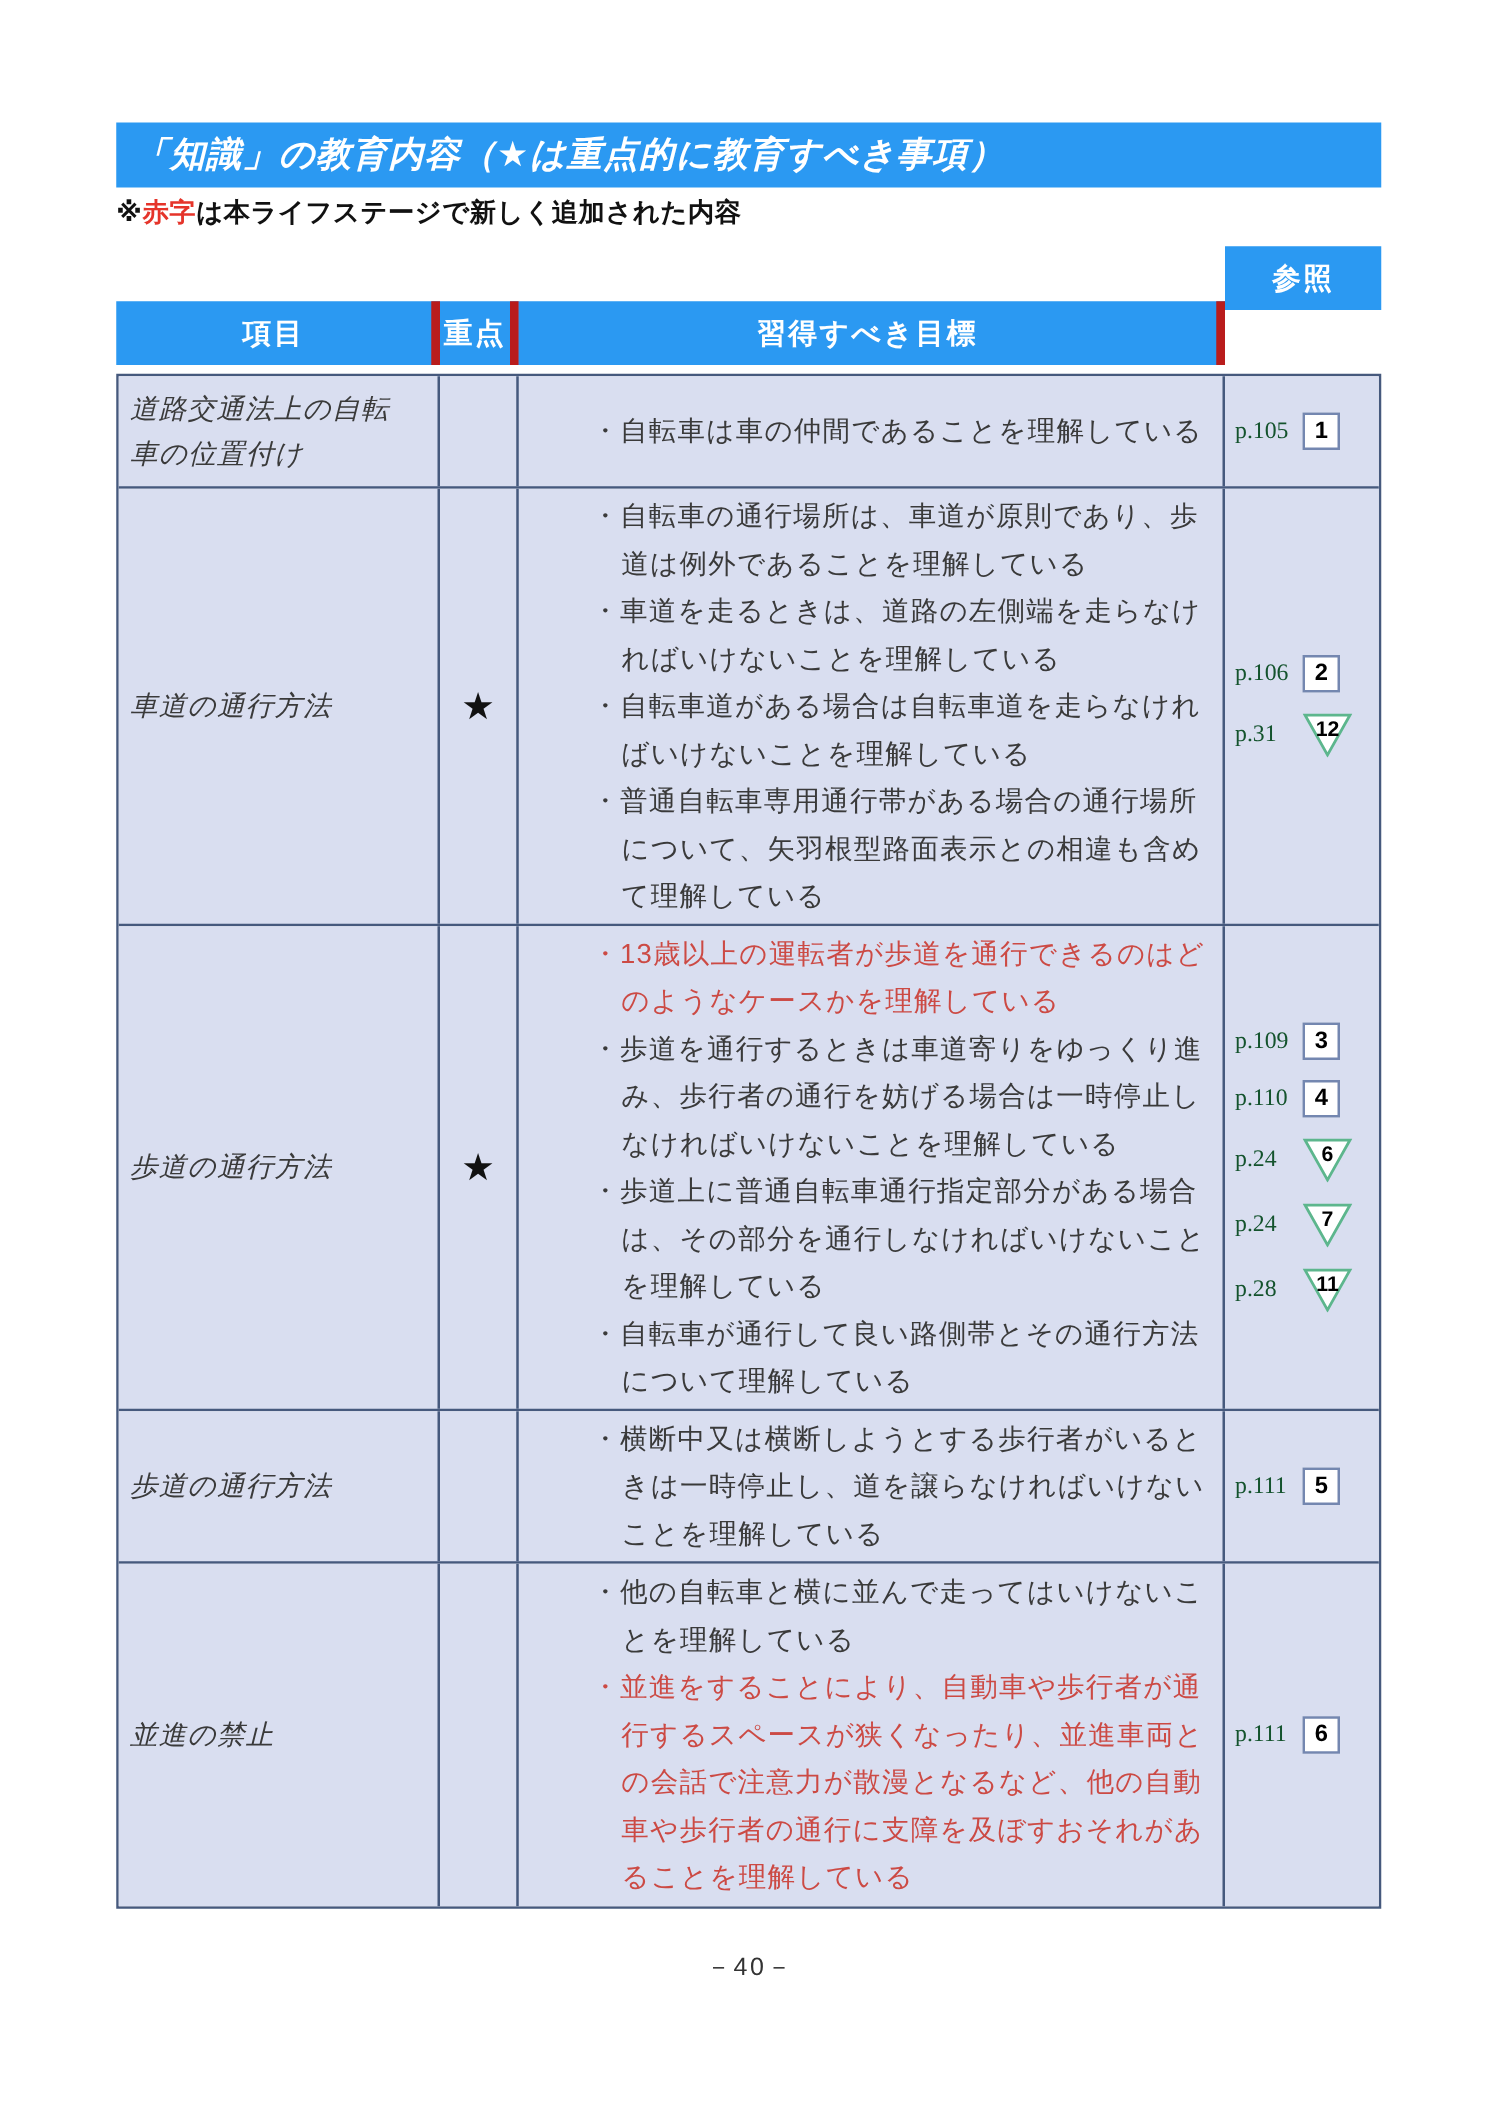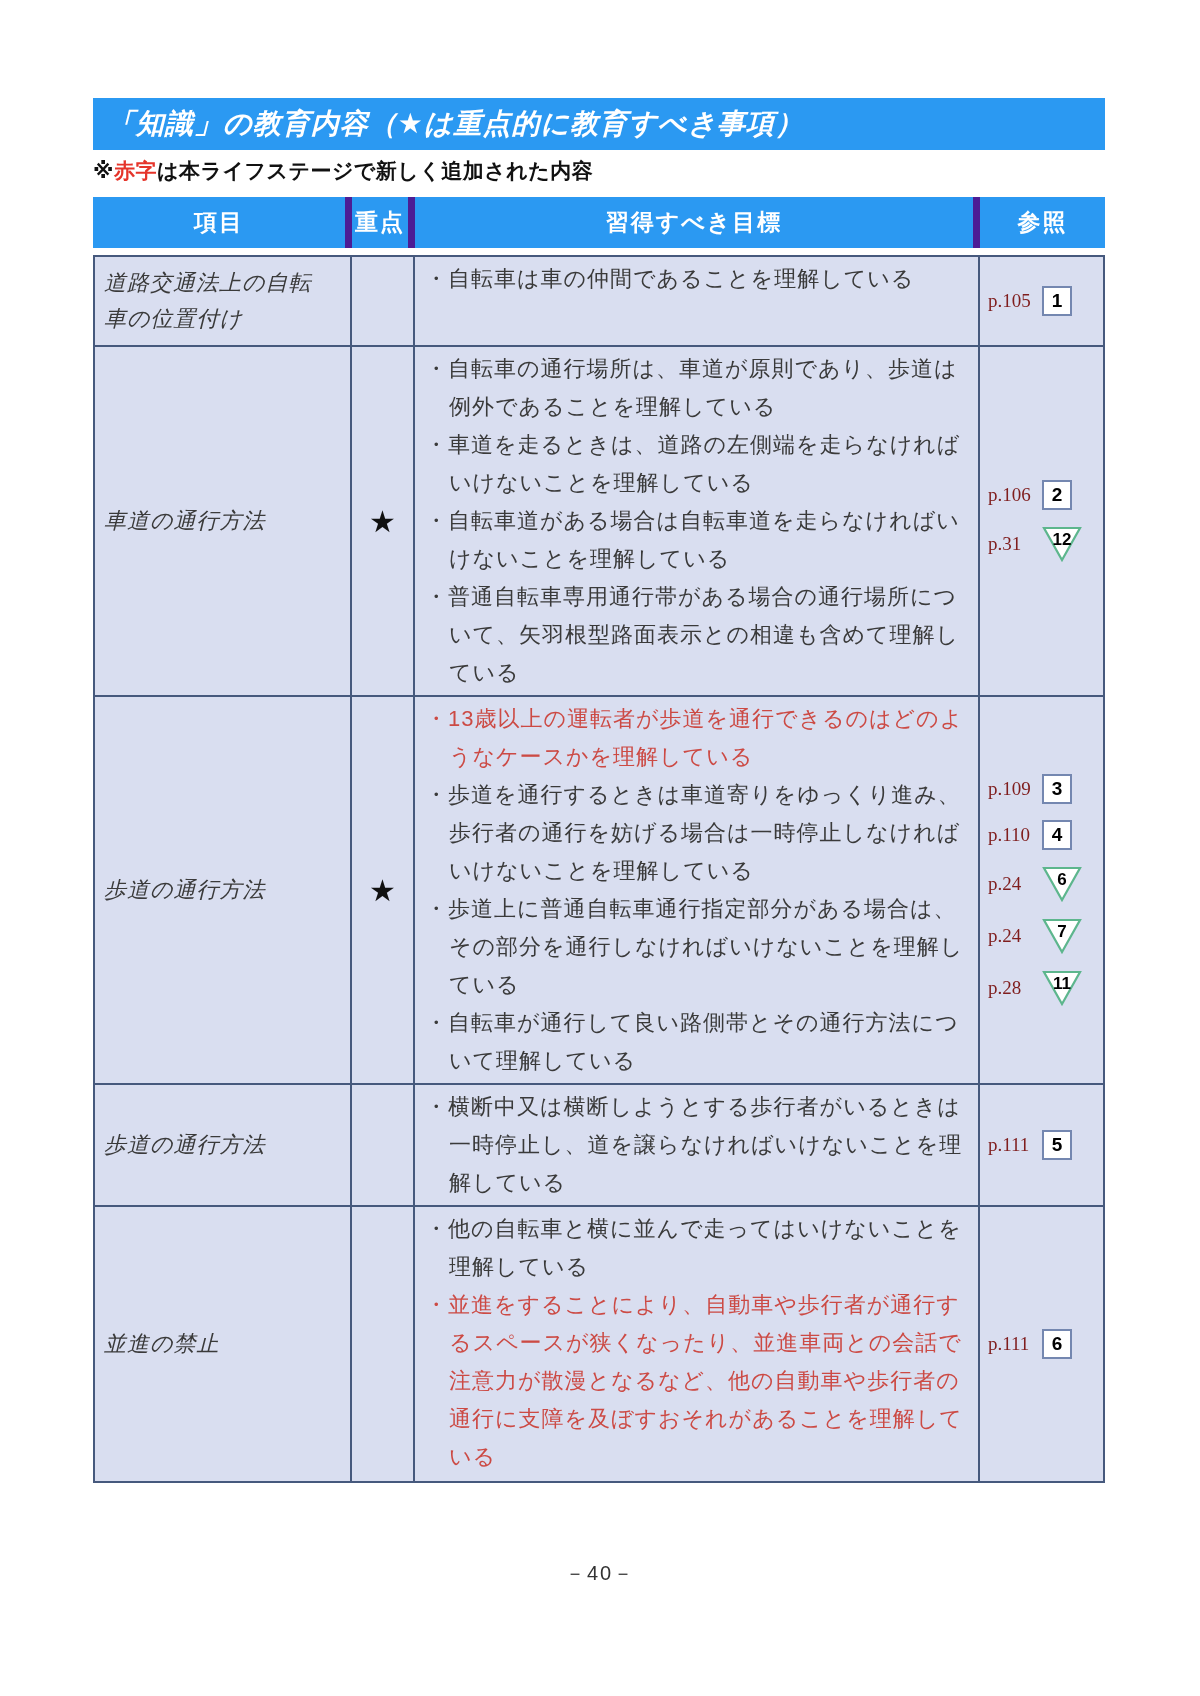--- a/index.html
+++ b/index.html
@@ -27,55 +27,56 @@
     margin-top:7px;height:28px;line-height:28px;text-align:left;
     font-size:21px;font-weight:bold;color:#111111;letter-spacing:0.5px;
   }
   .note .red{color:var(--red-note);}
   .thead{margin-top:12px;display:grid;grid-template-columns:259px 63px 565px 125px;}
   .th{
     background:var(--blue);color:#ffffff;height:51px;
     display:flex;align-items:center;justify-content:center;
     font-size:23px;font-weight:bold;letter-spacing:2px;
   }
-  .th:not(:last-child){border-right:7px solid #4c1d95;}
+  .th:not(:last-child){border-right:7px solid #b91c1c;margin-top:44px;}
   .tbody{margin-top:7px;border:2px solid var(--border);}
   .tr{display:grid;grid-template-columns:257px 63px 565px 123px;background:var(--cellbg);}
   .tr:not(:last-child){border-bottom:2px solid var(--border);}
   .td{min-height:100%;}
   .td-item{
     border-right:2px solid var(--border);
     display:flex;align-items:center;
     padding:8px 24px 8px 9px;
     font-size:22px;line-height:36px;color:var(--ink);letter-spacing:1px;font-style:italic;
   }
   .td-star{
     border-right:2px solid var(--border);
     display:flex;align-items:center;justify-content:center;
     font-size:30px;color:#111111;
   }
   .td-goals{
     border-right:2px solid var(--border);
-    display:flex;flex-direction:column;
+    display:flex;flex-direction:column;justify-content:center;
     padding:3px 8px 3px 10px;
+    margin-left:48px;
   }
   .goal{
     font-size:22px;line-height:38px;color:var(--ink);
     letter-spacing:1px;padding-left:24px;text-indent:-24px;
   }
   .goal::before{content:"・";}
   .goal.red{color:var(--red-body);}
   .td-refs{
     display:flex;flex-direction:column;justify-content:center;
     gap:16px;padding-left:8px;
   }
   .ref{display:flex;align-items:center;}
   .ref-page{
     font-family:"Liberation Serif","DejaVu Serif",serif;
-    font-size:19px;color:#7f1d1d;width:54px;flex:none;
+    font-size:19px;color:#14532d;width:54px;flex:none;
   }
   .badge-square{
     position:relative;width:30px;height:30px;flex:none;
     background:#ffffff;border:2px solid #7487b0;
     display:flex;align-items:center;justify-content:center;
     font-size:19px;font-weight:bold;color:#000000;
   }
   .badge-square::after{
     content:"";position:absolute;right:-6px;bottom:-6px;
     width:28px;height:28px;background:#ffffff;border:1px solid #93a3c6;z-index:-1;

